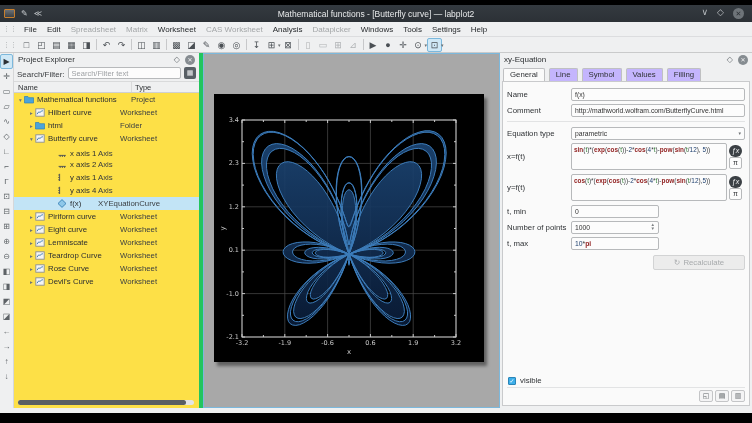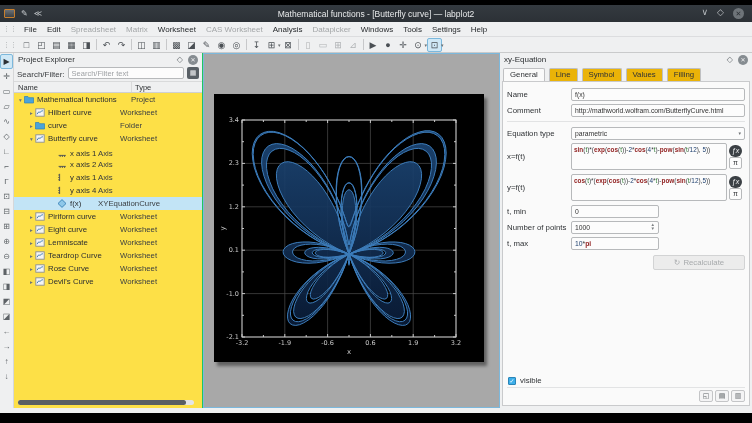--- a/index.html
+++ b/index.html
@@ -48,21 +48,21 @@
 
   
   .dock { background:#eff0f1; position:relative; }
   .dock-header { height:13px; display:flex; align-items:center; padding:0 4px; font-size:8px; color:#2b2e31; }
   .dock-header .dtitle { flex:1; }
   .dock-hbtn { font-size:8px; color:#71767a; margin-left:5px; }
   .dock-hbtn.close { background:#868c91; color:#eff0f1; border-radius:50%; width:10px; height:10px;
     display:flex; align-items:center; justify-content:center; font-size:6px; }
 
   
-  .pe { width:189px; border-right:1px solid #22c55e; display:flex; flex-direction:column; }
+  .pe { width:189px; border-right:4px solid #22c55e; display:flex; flex-direction:column; }
   .pe-search { display:flex; align-items:flex-end; padding:1px 3px 2px 3px; font-size:8px; color:#3a3d40; gap:3px; }
   .pe-search input { flex:1; height:12px; font-size:7.5px; border:1px solid #b7b9bb; border-radius:2px;
     background:#fcfcfc; padding:0 3px; color:#333; font-family:"Liberation Sans",sans-serif; }
   .pe-search input::placeholder { color:#9fa2a5; }
   .pe-fbtn { width:12px; height:12px; background:#596066; border-radius:2px; color:#e8eaeb;
     font-size:7px; display:flex; align-items:center; justify-content:center; }
   .pe-cols { height:12px; background:#eff0f1; border-top:1px solid #d9dadb; border-bottom:1px solid #cfd0d2;
     display:flex; font-size:7.5px; color:#2f3235; position:relative; }
   .pe-cols .c1 { padding-left:4px; line-height:11px; }
   .pe-cols .c2 { position:absolute; left:117px; line-height:11px; border-left:1px solid #d9dadb; padding-left:3px; height:100%; }
@@ -77,21 +77,21 @@
   .pe-hscroll .thumb { position:absolute; left:0; top:0; height:5px; width:168px; background:#5a5f63; border-radius:3px; }
 
   
   .mdi { flex:1; background:#a8a8a8; border:1px solid #7cb8dc; position:relative; }
   .worksheet { position:absolute; left:10px; top:40px; width:270px; height:268px; background:#000;
     box-shadow:3px 4px 3px rgba(40,40,40,0.55); }
 
   
   .props { width:252px; display:flex; flex-direction:column; }
   .tabbar { display:flex; padding:2px 3px 0 3px; gap:4px; }
-  .tab { font-size:7.8px; color:#2f3235; background:#eab308; border:1px solid #bfc0c2; border-bottom:none;
+  .tab { font-size:7.8px; color:#2f3235; background:#c4b5fd; border:1px solid #bfc0c2; border-bottom:none;
     padding:1px 6px 2px 6px; border-radius:2px 2px 0 0; }
   .tab.active { background:#fafafa; position:relative; top:0; }
   .props-body { flex:1; background:#fafafa; border-top:1px solid #bfc0c2; margin:0 2px 2px 2px;
     border:1px solid #c9cacc; display:flex; flex-direction:column; padding:4px 4px 3px 4px; position:relative; }
   .prow { display:flex; align-items:center; margin:1.5px 0; }
   .prow .plabel { width:64px; font-size:7.8px; color:#2f3235; flex:0 0 auto; }
   .pfield { height:13px; background:#fcfcfc; border:1px solid #b7b9bb; border-radius:2px;
     font-size:6.8px; color:#333; padding:0 3px; display:flex; align-items:center; overflow:hidden; white-space:nowrap; }
   .pfield.grow { flex:1; }
   .pfield.short { width:88px; }
@@ -252,21 +252,21 @@
             <span class="tname">Hilbert curve</span>
             <span class="ttype" style="left: 103px;">Worksheet</span>
           </div>
           <div class="trow" style="padding-left: 14px;">
             <span class="tarrow">▸</span>
             <span class="ticon">
               <svg width="10" height="9" viewBox="0 0 10 9">
                 <path d="M0.5 1.5h3.4l1 1.2h4.6v5.3h-9z" fill="#4aa3db" stroke="#2f7fb5" stroke-width="0.7"></path>
               </svg>
             </span>
-            <span class="tname">curve</span>
+            <span class="tname">html</span>
             <span class="ttype" style="left: 103px;">Folder</span>
           </div>
           <div class="trow" style="padding-left: 14px;">
             <span class="tarrow">▾</span>
             <span class="ticon">
               <svg width="10" height="9" viewBox="0 0 10 9">
                 <rect x="0.8" y="0.8" width="8.4" height="7.4" fill="#f4f4f4" stroke="#8a8e92" stroke-width="0.9"></rect>
                 <path d="M2.2 6.2 C3.5 2.2 5 5.6 6 3.6 7 1.8 7.6 3.4 8 2.6" stroke="#2a6db0" stroke-width="0.9" fill="none"></path>
               </svg>
             </span>

